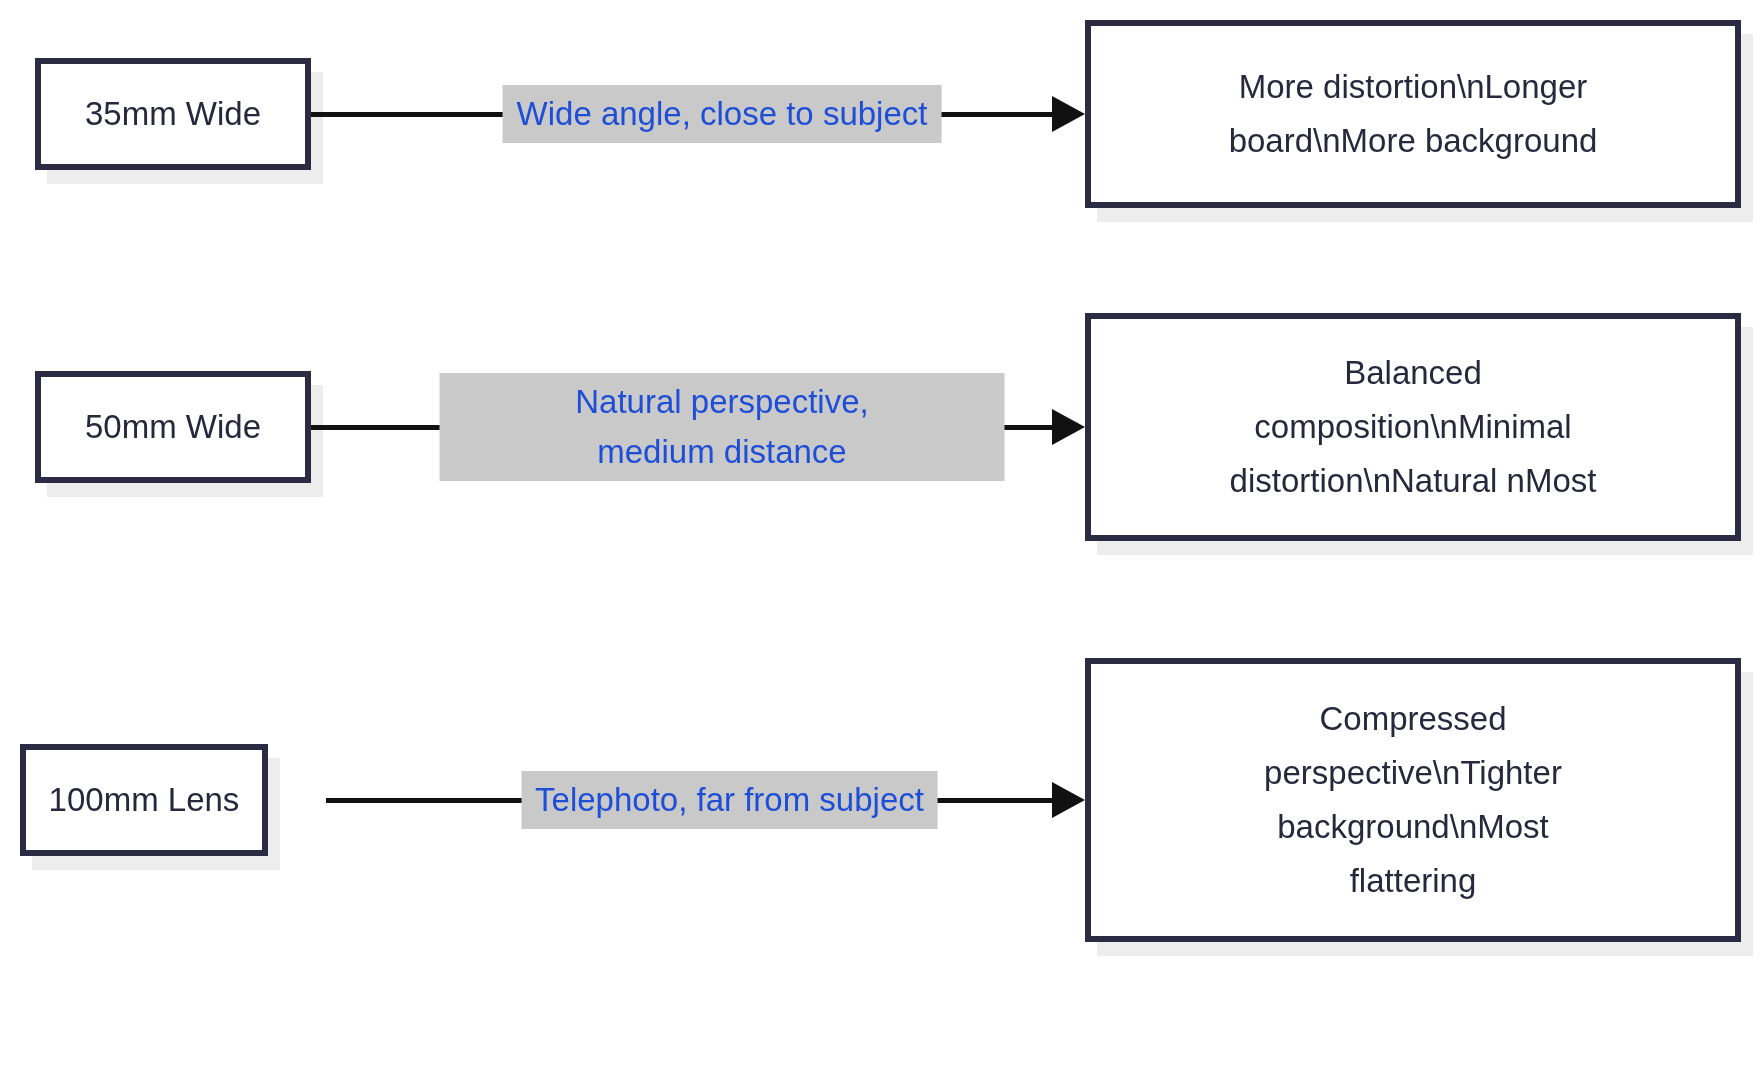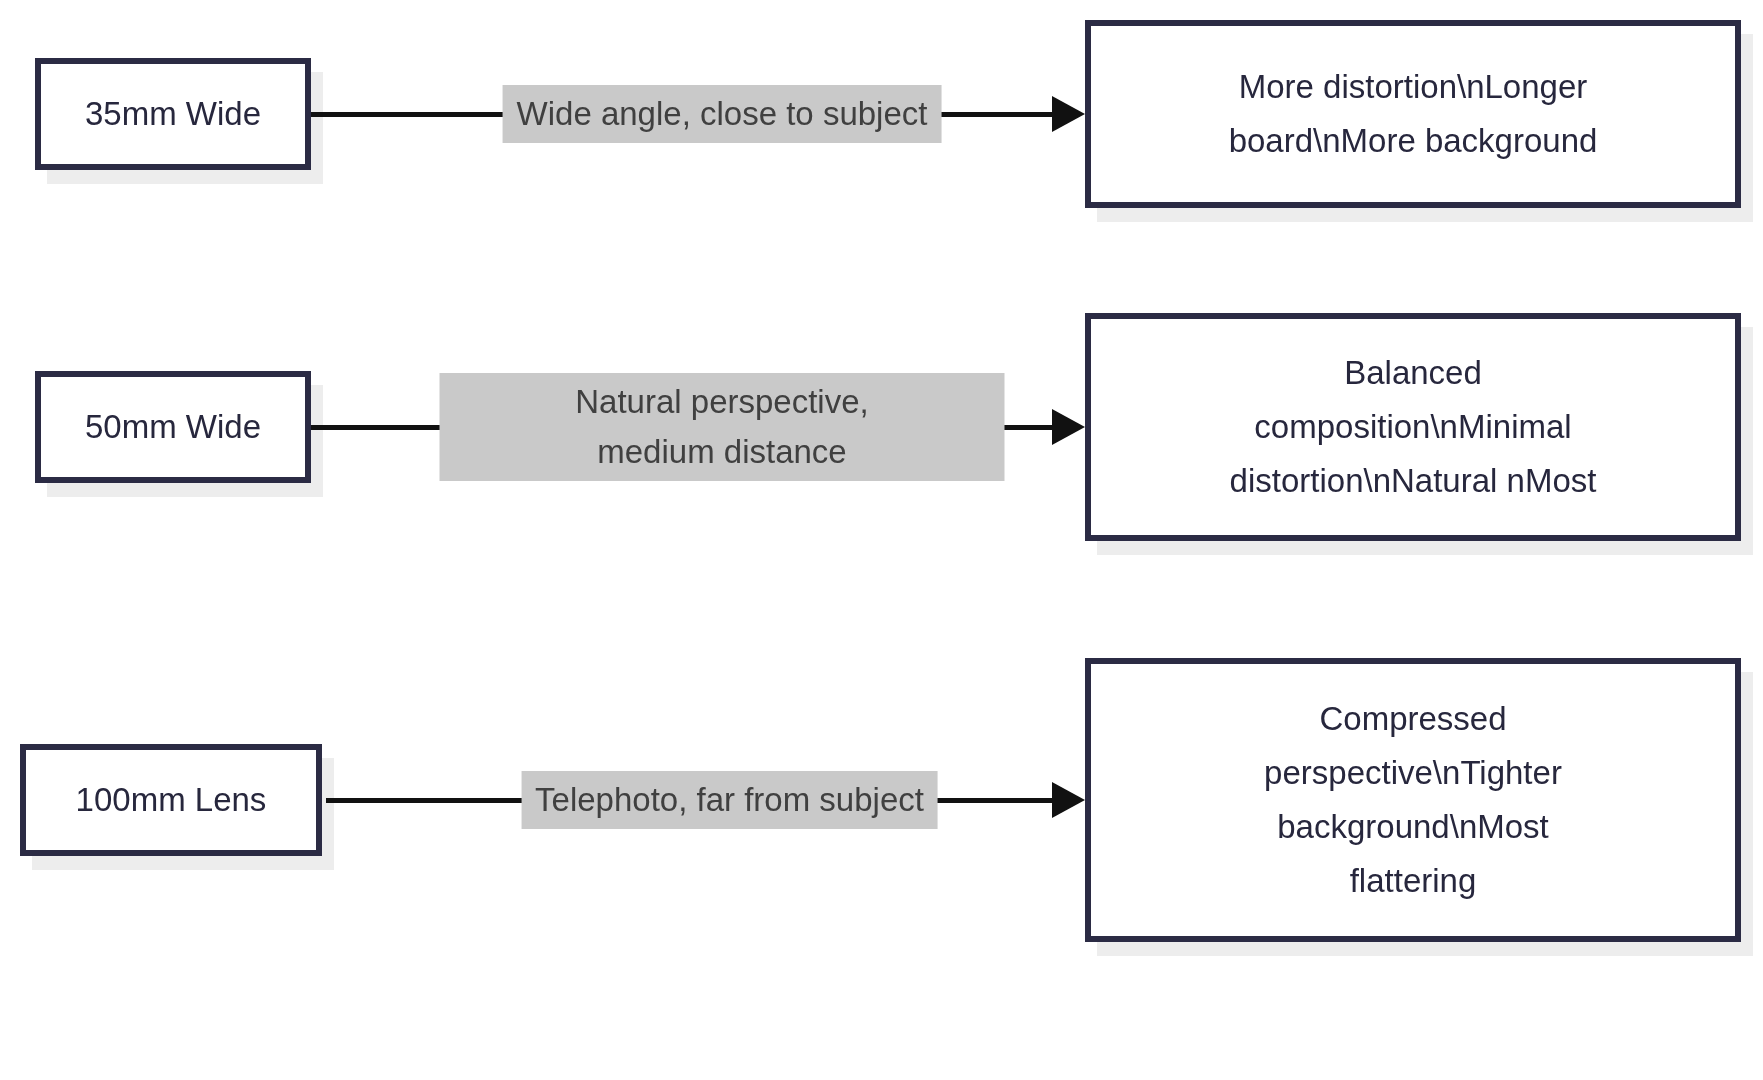--- a/index.html
+++ b/index.html
@@ -46,21 +46,21 @@
   }
   .node.source {
     left: 35px;
     width: 276px;
     height: 112px;
     top: 50%;
     transform: translateY(-50%);
   }
   .r3 .node.source {
     left: 20px;
-    width: 302px;
+    width: 248px;
     justify-content: center;
   }
   .node.target {
     left: 1085px;
     width: 656px;
     top: 0;
     bottom: 0;
   }
 
   .connector {
@@ -99,21 +99,21 @@
     left: 50%;
     top: 50%;
     transform: translate(-50%, -50%);
     margin-left: 24px;
     background: #c9c9c9;
     padding: 8px 14px;
     font-size: 33px;
     line-height: 42px;
     white-space: nowrap;
     text-align: center;
-    color: #404040;
+    color: #1d4ed8;
   }
   .r2 .edge-label {
     width: 537px;
     padding: 4px 14px;
     line-height: 50px;
   }
   .tline { white-space: nowrap; }
 </style>
 </head>
 <body>

